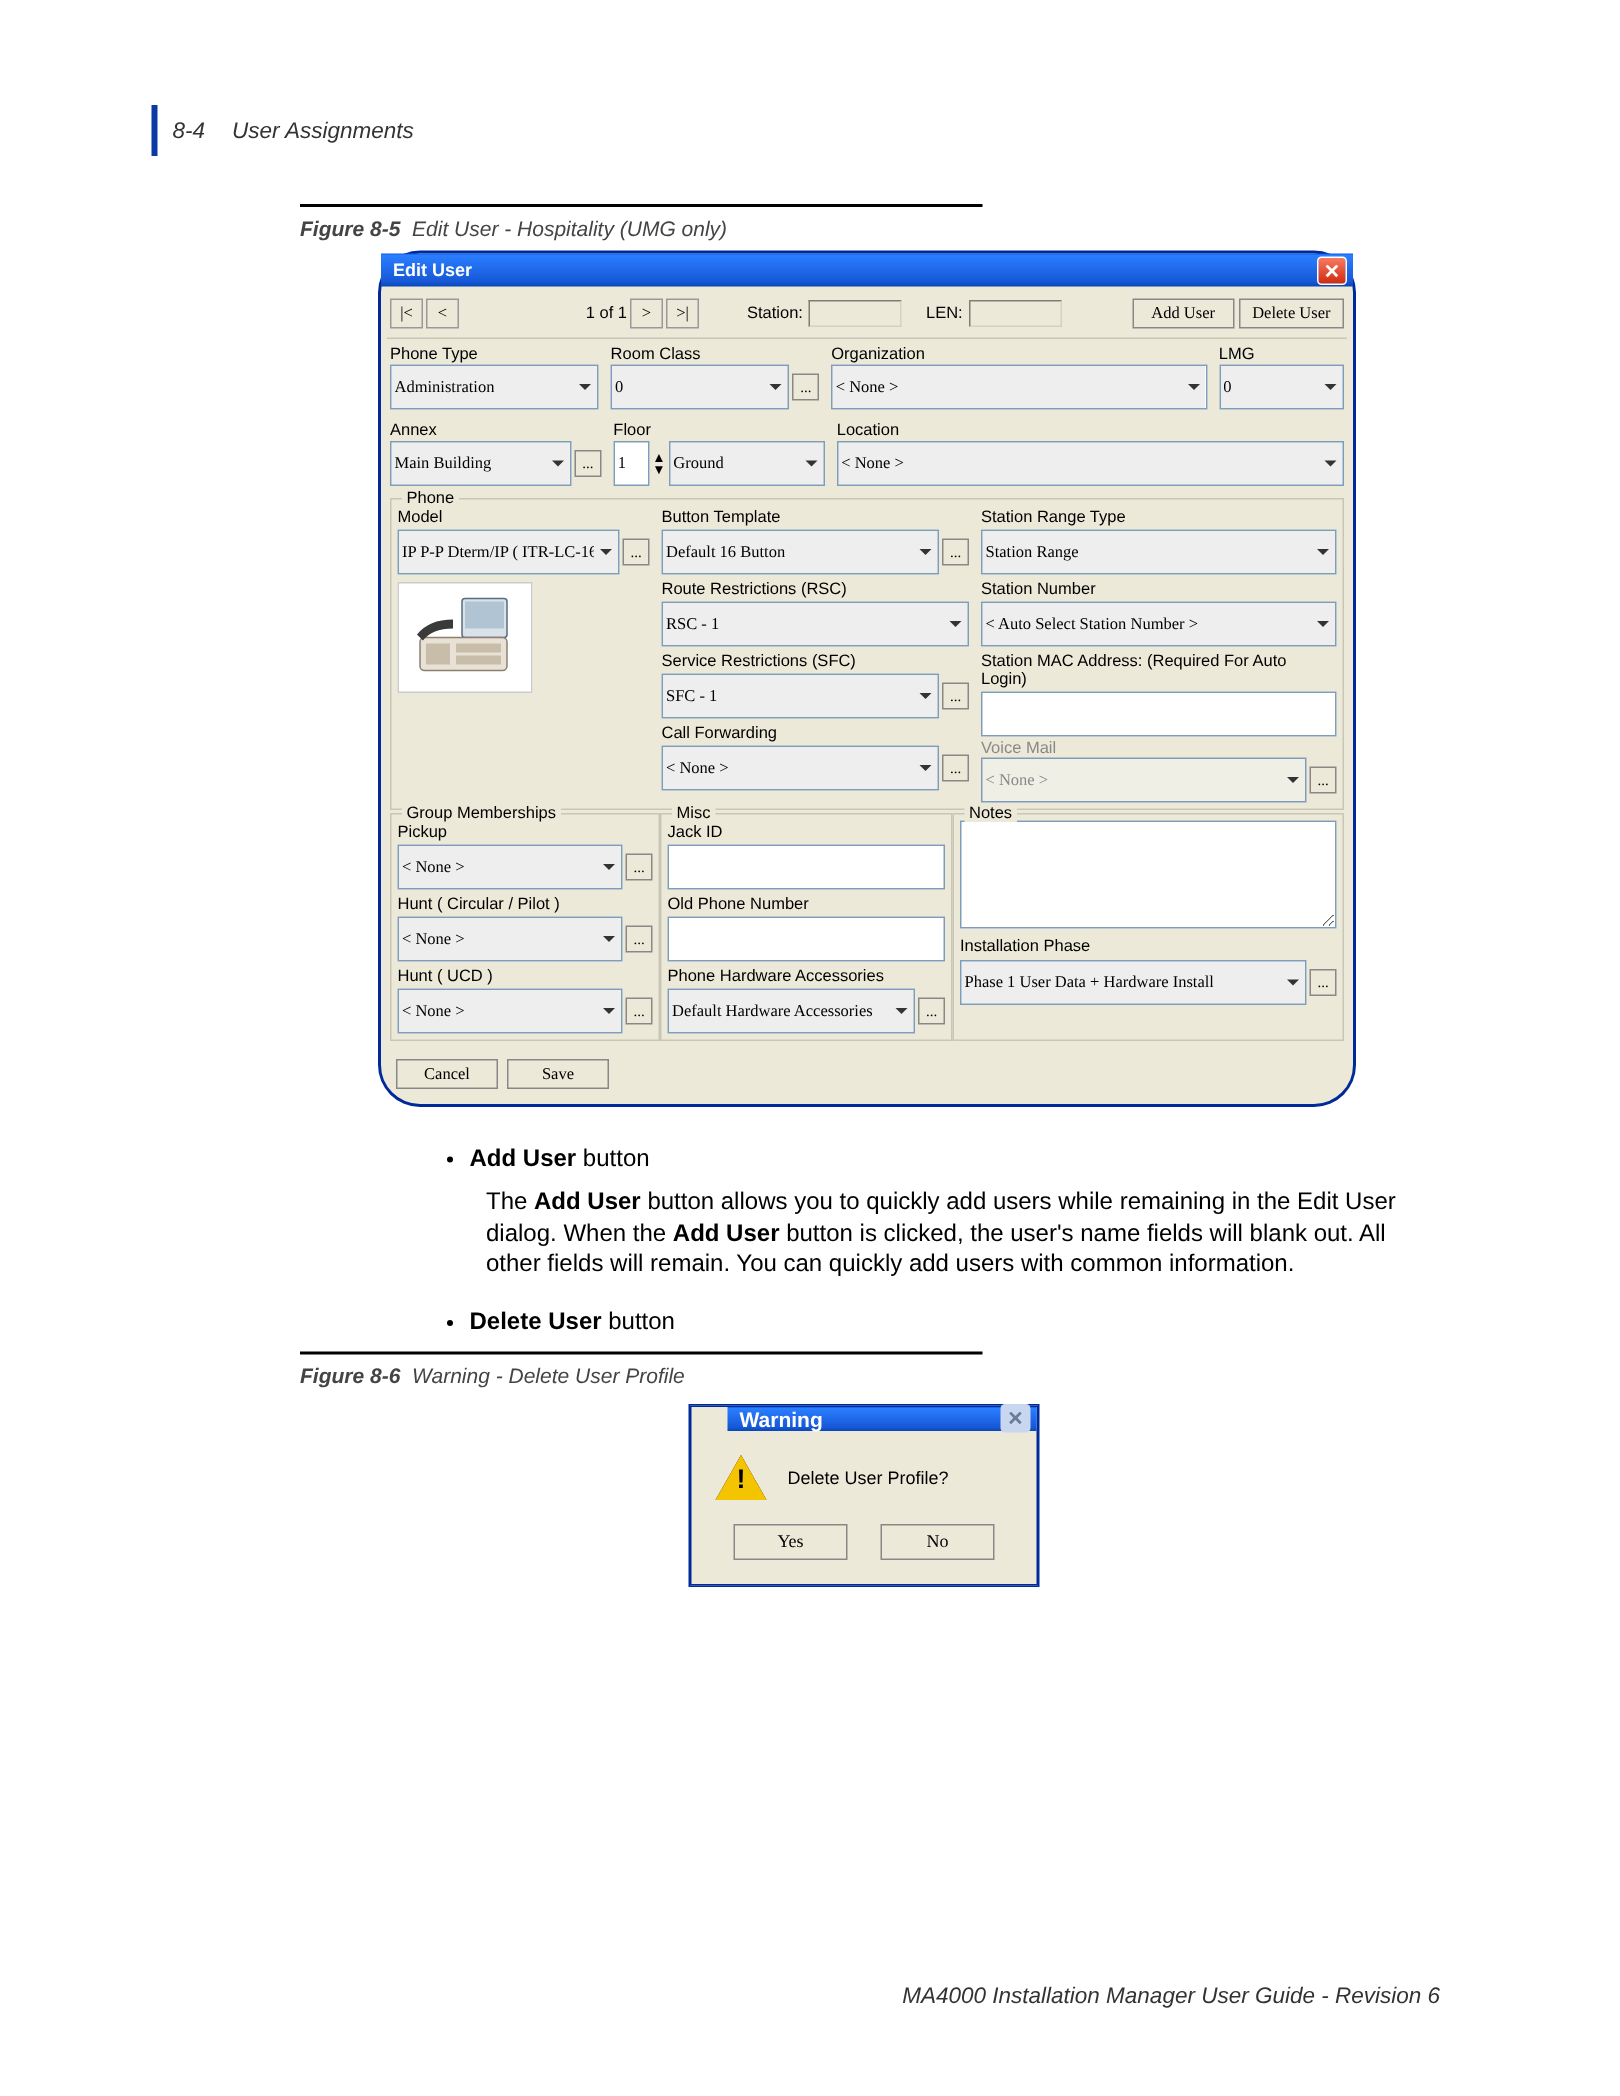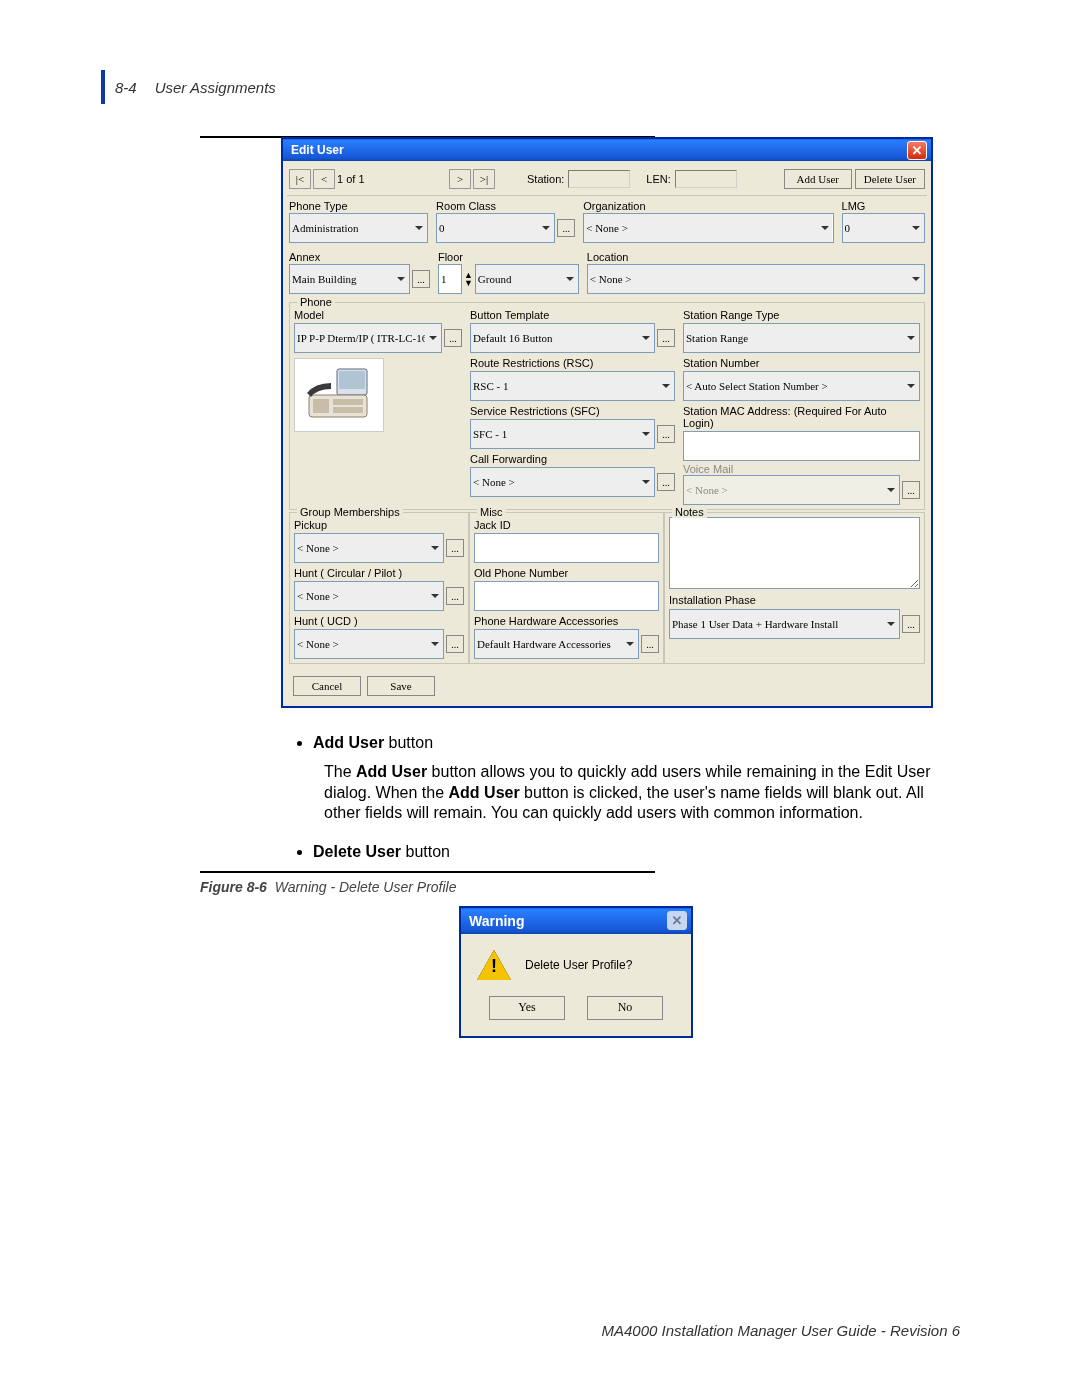--- a/index.html
+++ b/index.html
@@ -120,21 +120,21 @@
   }
   .nav-btn {
     min-width: 22px;
     height: 20px;
     border: 1px solid #999;
     background: #ece9d8;
     font: 11px Tahoma;
     padding: 0 4px;
     cursor: pointer;
   }
-  .nav-spacer-lbl { flex: 0 0 auto; width: 110px; text-align:left; font-size:11px;}
+  .nav-spacer-lbl { flex: 0 0 auto; width: 110px; text-align:right; font-size:11px;}
   .nav-cell { font-size:11px; display:flex; align-items:center; gap:4px; }
   .nav-cell label { color:#000; }
   .nav-cell .ro-box { background:#ece9d8; border:1px inset #d4d0c8; min-width:60px; height:16px; }
   .nav-right { margin-left:auto; display:flex; gap:3px; }
   .big-btn {
     border: 1px solid #888;
     background: #ece9d8;
     height: 20px;
     padding: 0 8px;
     font: 11px Tahoma;
@@ -228,21 +228,21 @@
   
   .warn-wrap{margin:12px 0 0 260px;}
   .warning-dialog{
     border:1px solid #002a9a;
     box-shadow:0 0 0 1px #002a9a;
     width:230px;
     font-family: Tahoma, sans-serif;
     font-size:12px;
     background:#ece9d8;
   }
-  .warning-dialog .xp-titlebar{font-size:14px; height:26px;}
+  .warning-dialog .xp-titlebar{font-size:14px; height:16px;margin-left:24px;}
   .warning-dialog .xp-close{background:#c9d6ef;color:#6a7a99;border-color:#c9d6ef;}
   .warn-body{
     display:flex;gap:14px;align-items:center;
     padding:16px 16px 2px 16px;
   }
   .warn-icon{
     width:34px;height:30px;position:relative;flex:0 0 auto;
   }
   .warn-icon .tri{
     width:0;height:0;
@@ -283,22 +283,26 @@
 <div class="page-header">
   <div class="rule"></div>
   <span>8-4</span>
   <span style="width:18px;display:inline-block;"></span>
   <span>User Assignments</span>
 </div>
 
 <div class="content">
 
   <div class="fig-rule"></div>
-
-  <div class="xp-window" style="width:648px; margin-left:82px;">
+  <div class="fig-caption">
+    <b>Figure 8-5</b>
+    &nbsp;<span>Edit User - Hospitality (UMG only)</span>
+  </div>
+
+  <div class="xp-window" style="width:648px; margin-left:53px;border-radius:27px;">
     <div class="xp-titlebar">
       <span>Edit User</span>
       <div class="xp-close">✕</div>
     </div>
     <div class="xp-body">
 
       <div class="nav-row">
         <button class="nav-btn">|&lt;</button>
         <button class="nav-btn">&lt;</button>
         <div class="nav-spacer-lbl">1 of 1</div>

